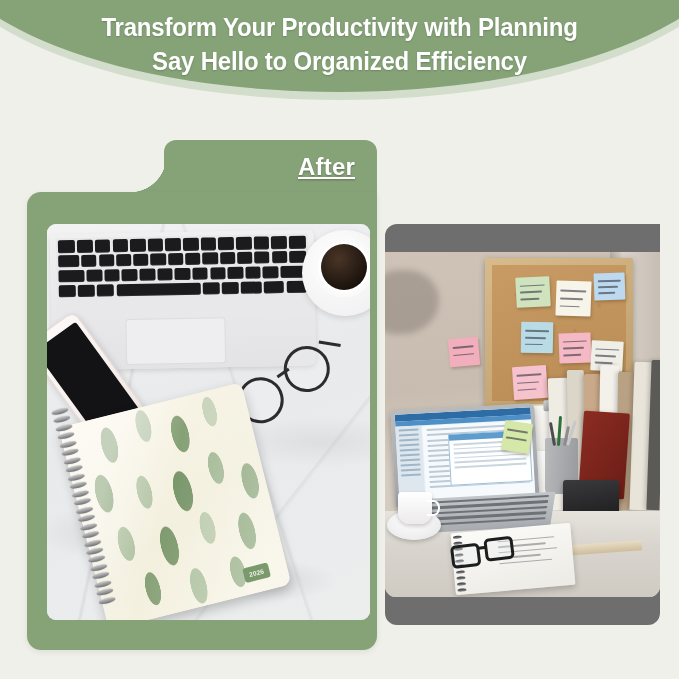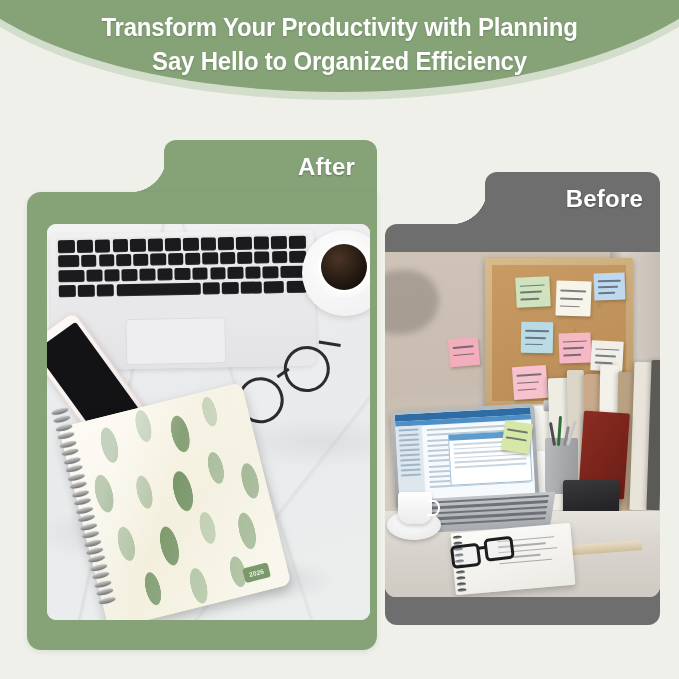--- a/index.html
+++ b/index.html
@@ -48,21 +48,21 @@
   .notch{
     position:absolute; bottom:0; width:34px; height:34px;
     background:transparent;
   }
 
   
   #after-panel{ left:27px; top:140px; width:350px; height:510px; }
   #after-tab{
     right:0; width:213px; background:#86a378;
   }
-  #after-tab-label{ right:22px; }
+  #after-tab-label{ right:22px;text-decoration:underline; }
   #after-notch{
     left:103px; bottom:0; width:36px; height:36px;
     background:#86a378;
     -webkit-mask-image: radial-gradient(circle 36px at 0 0, transparent 0 36px, #000 36.5px);
     mask-image: radial-gradient(circle 36px at 0 0, transparent 0 36px, #000 36.5px);
   }
   #after-body{
     position:absolute; left:0; top:52px; width:350px; height:458px;
     background:#86a378; border-radius:14px 0 14px 14px;
     box-shadow:0 2px 6px rgba(0,0,0,.08);
@@ -488,25 +488,20 @@
           <div class="coil"></div>
           <div class="coil"></div>
           <div class="coil"></div>
           <div class="coil"></div>
         </div>
     </div>
   </div>
 </div>
 
 <div class="panel" id="before-panel">
-  <div class="tab-row">
-    <div class="tab" id="before-tab"></div>
-    <div class="notch" id="before-notch"></div>
-    <div class="tab-label" id="before-tab-label">Before</div>
-  </div>
 
   <div id="before-body">
     <div id="before-photo">
       <div class="wall"></div>
       <div class="wall-right"></div>
       <div class="wall-edge"></div>
       <div class="wall-shadow"></div>
 
       <div class="cork-frame">
         <div class="cork" id="cork-notes">

